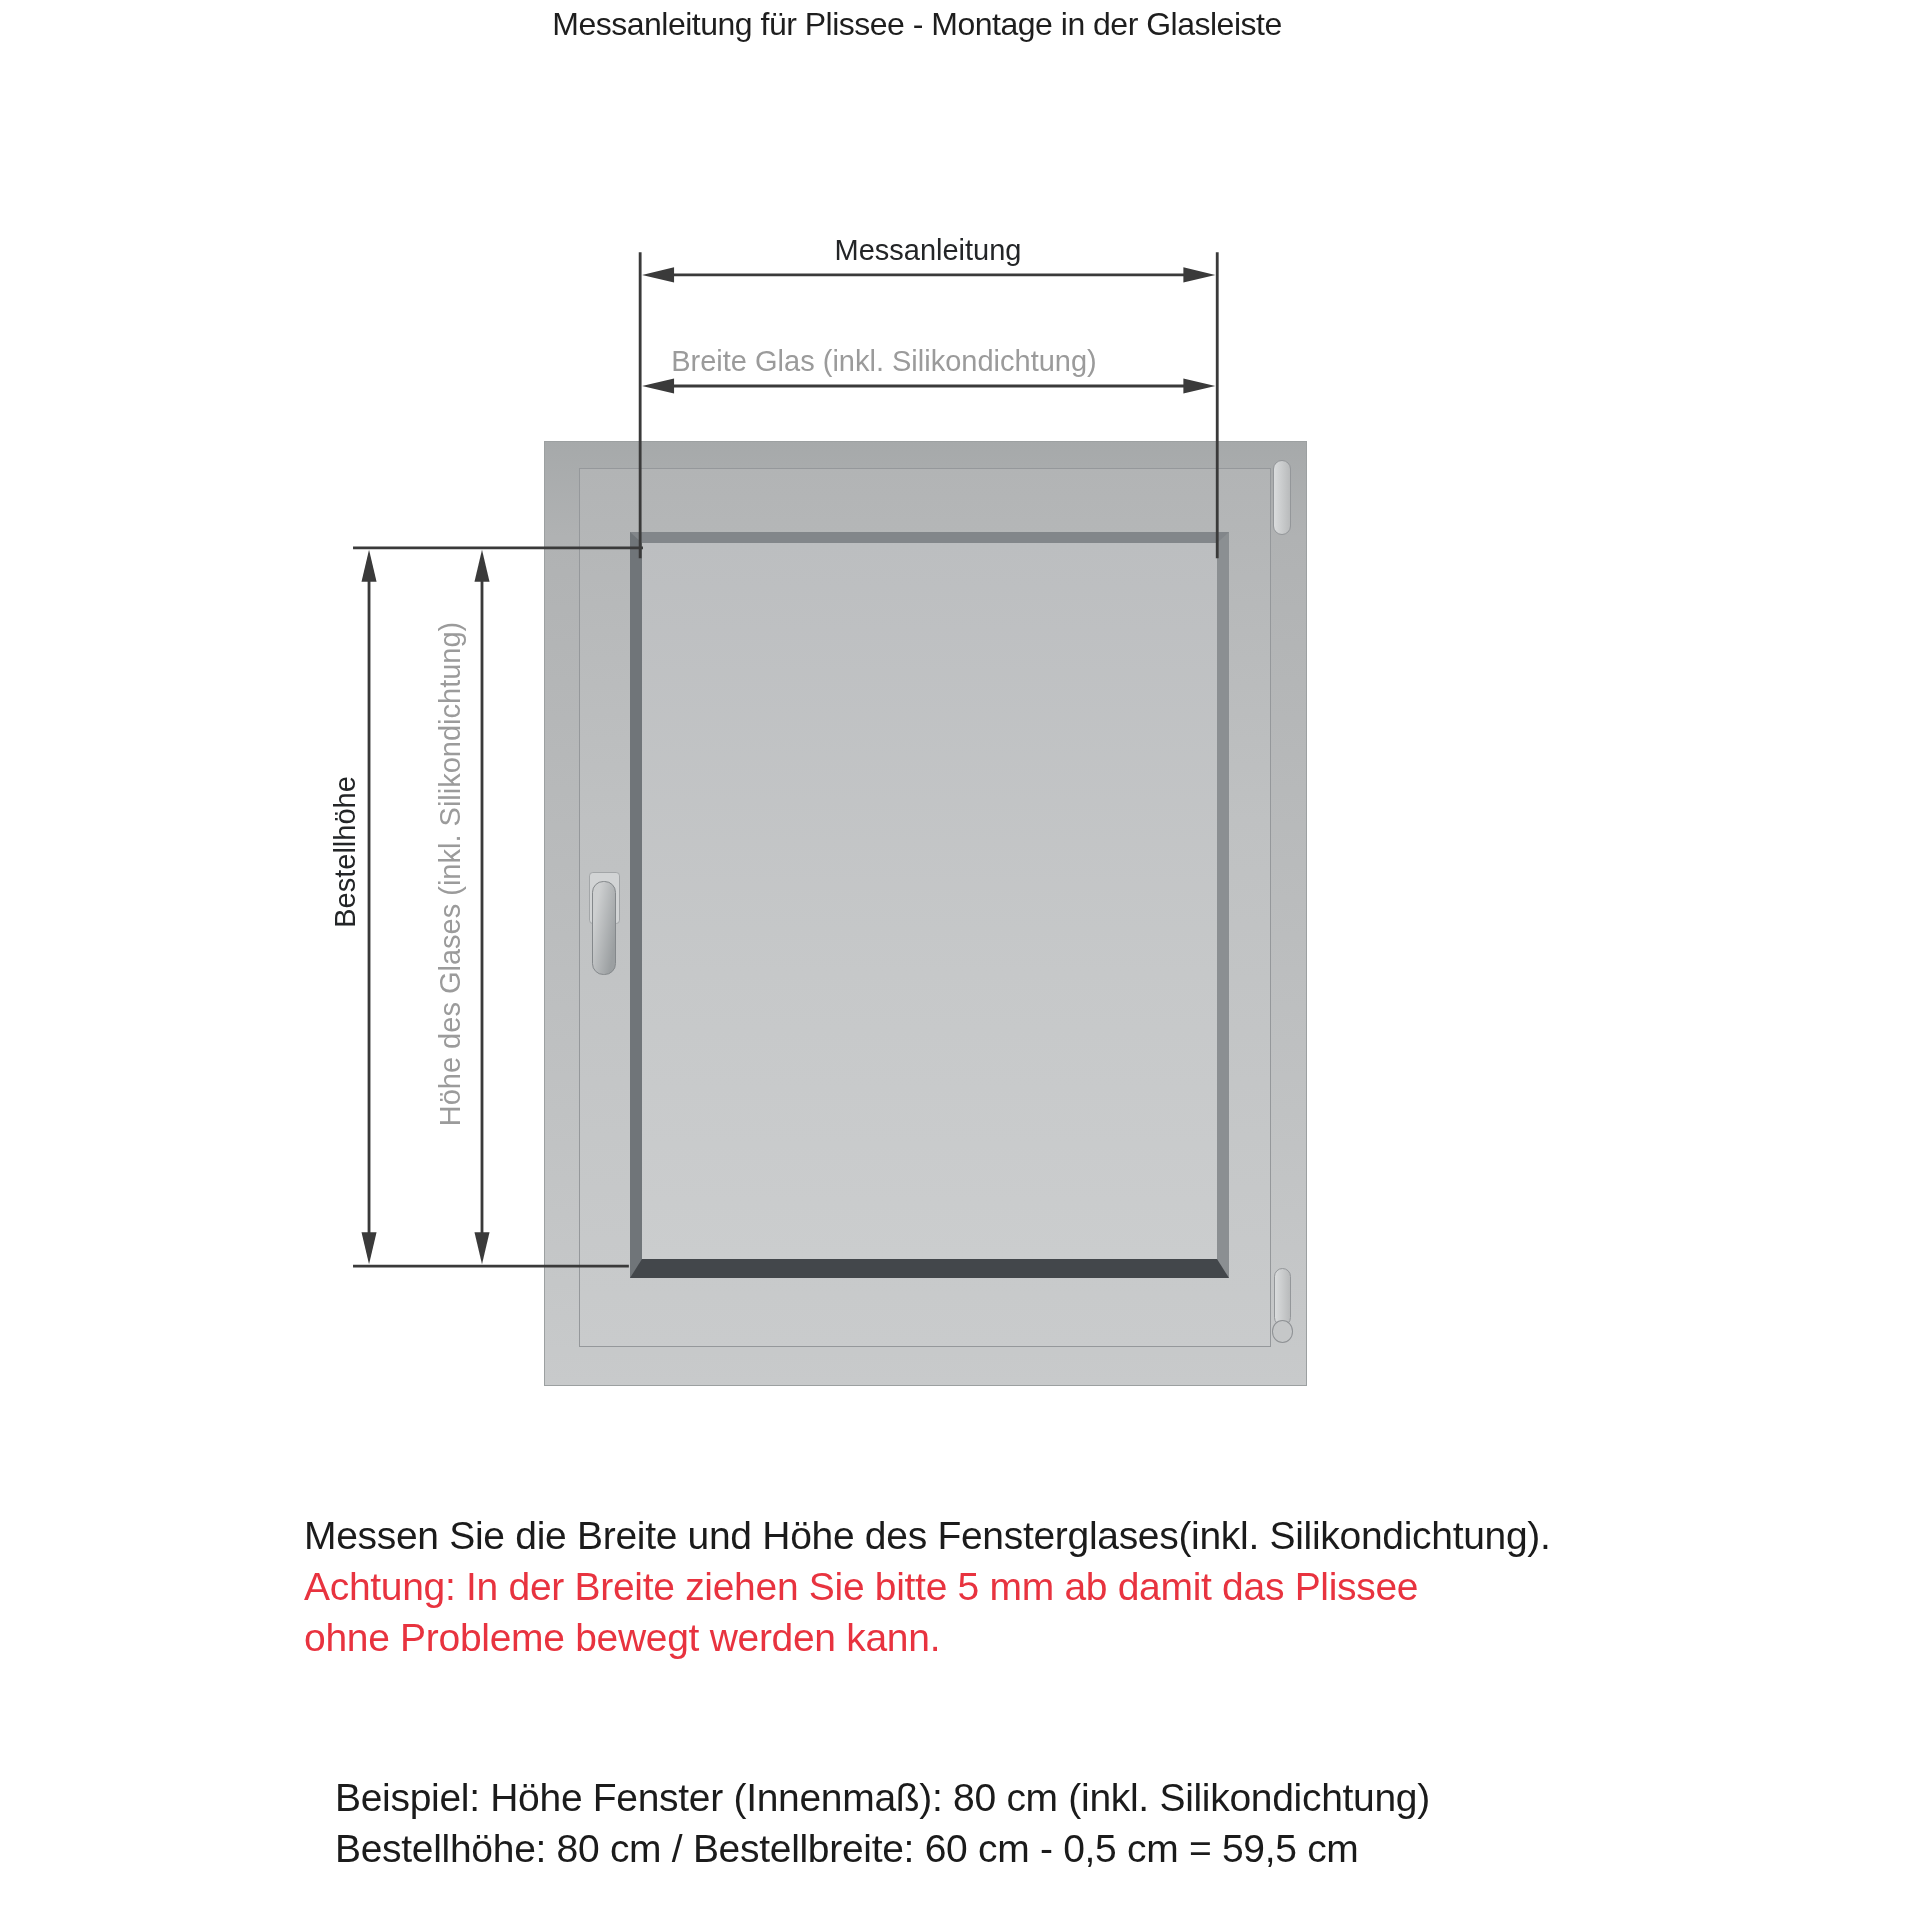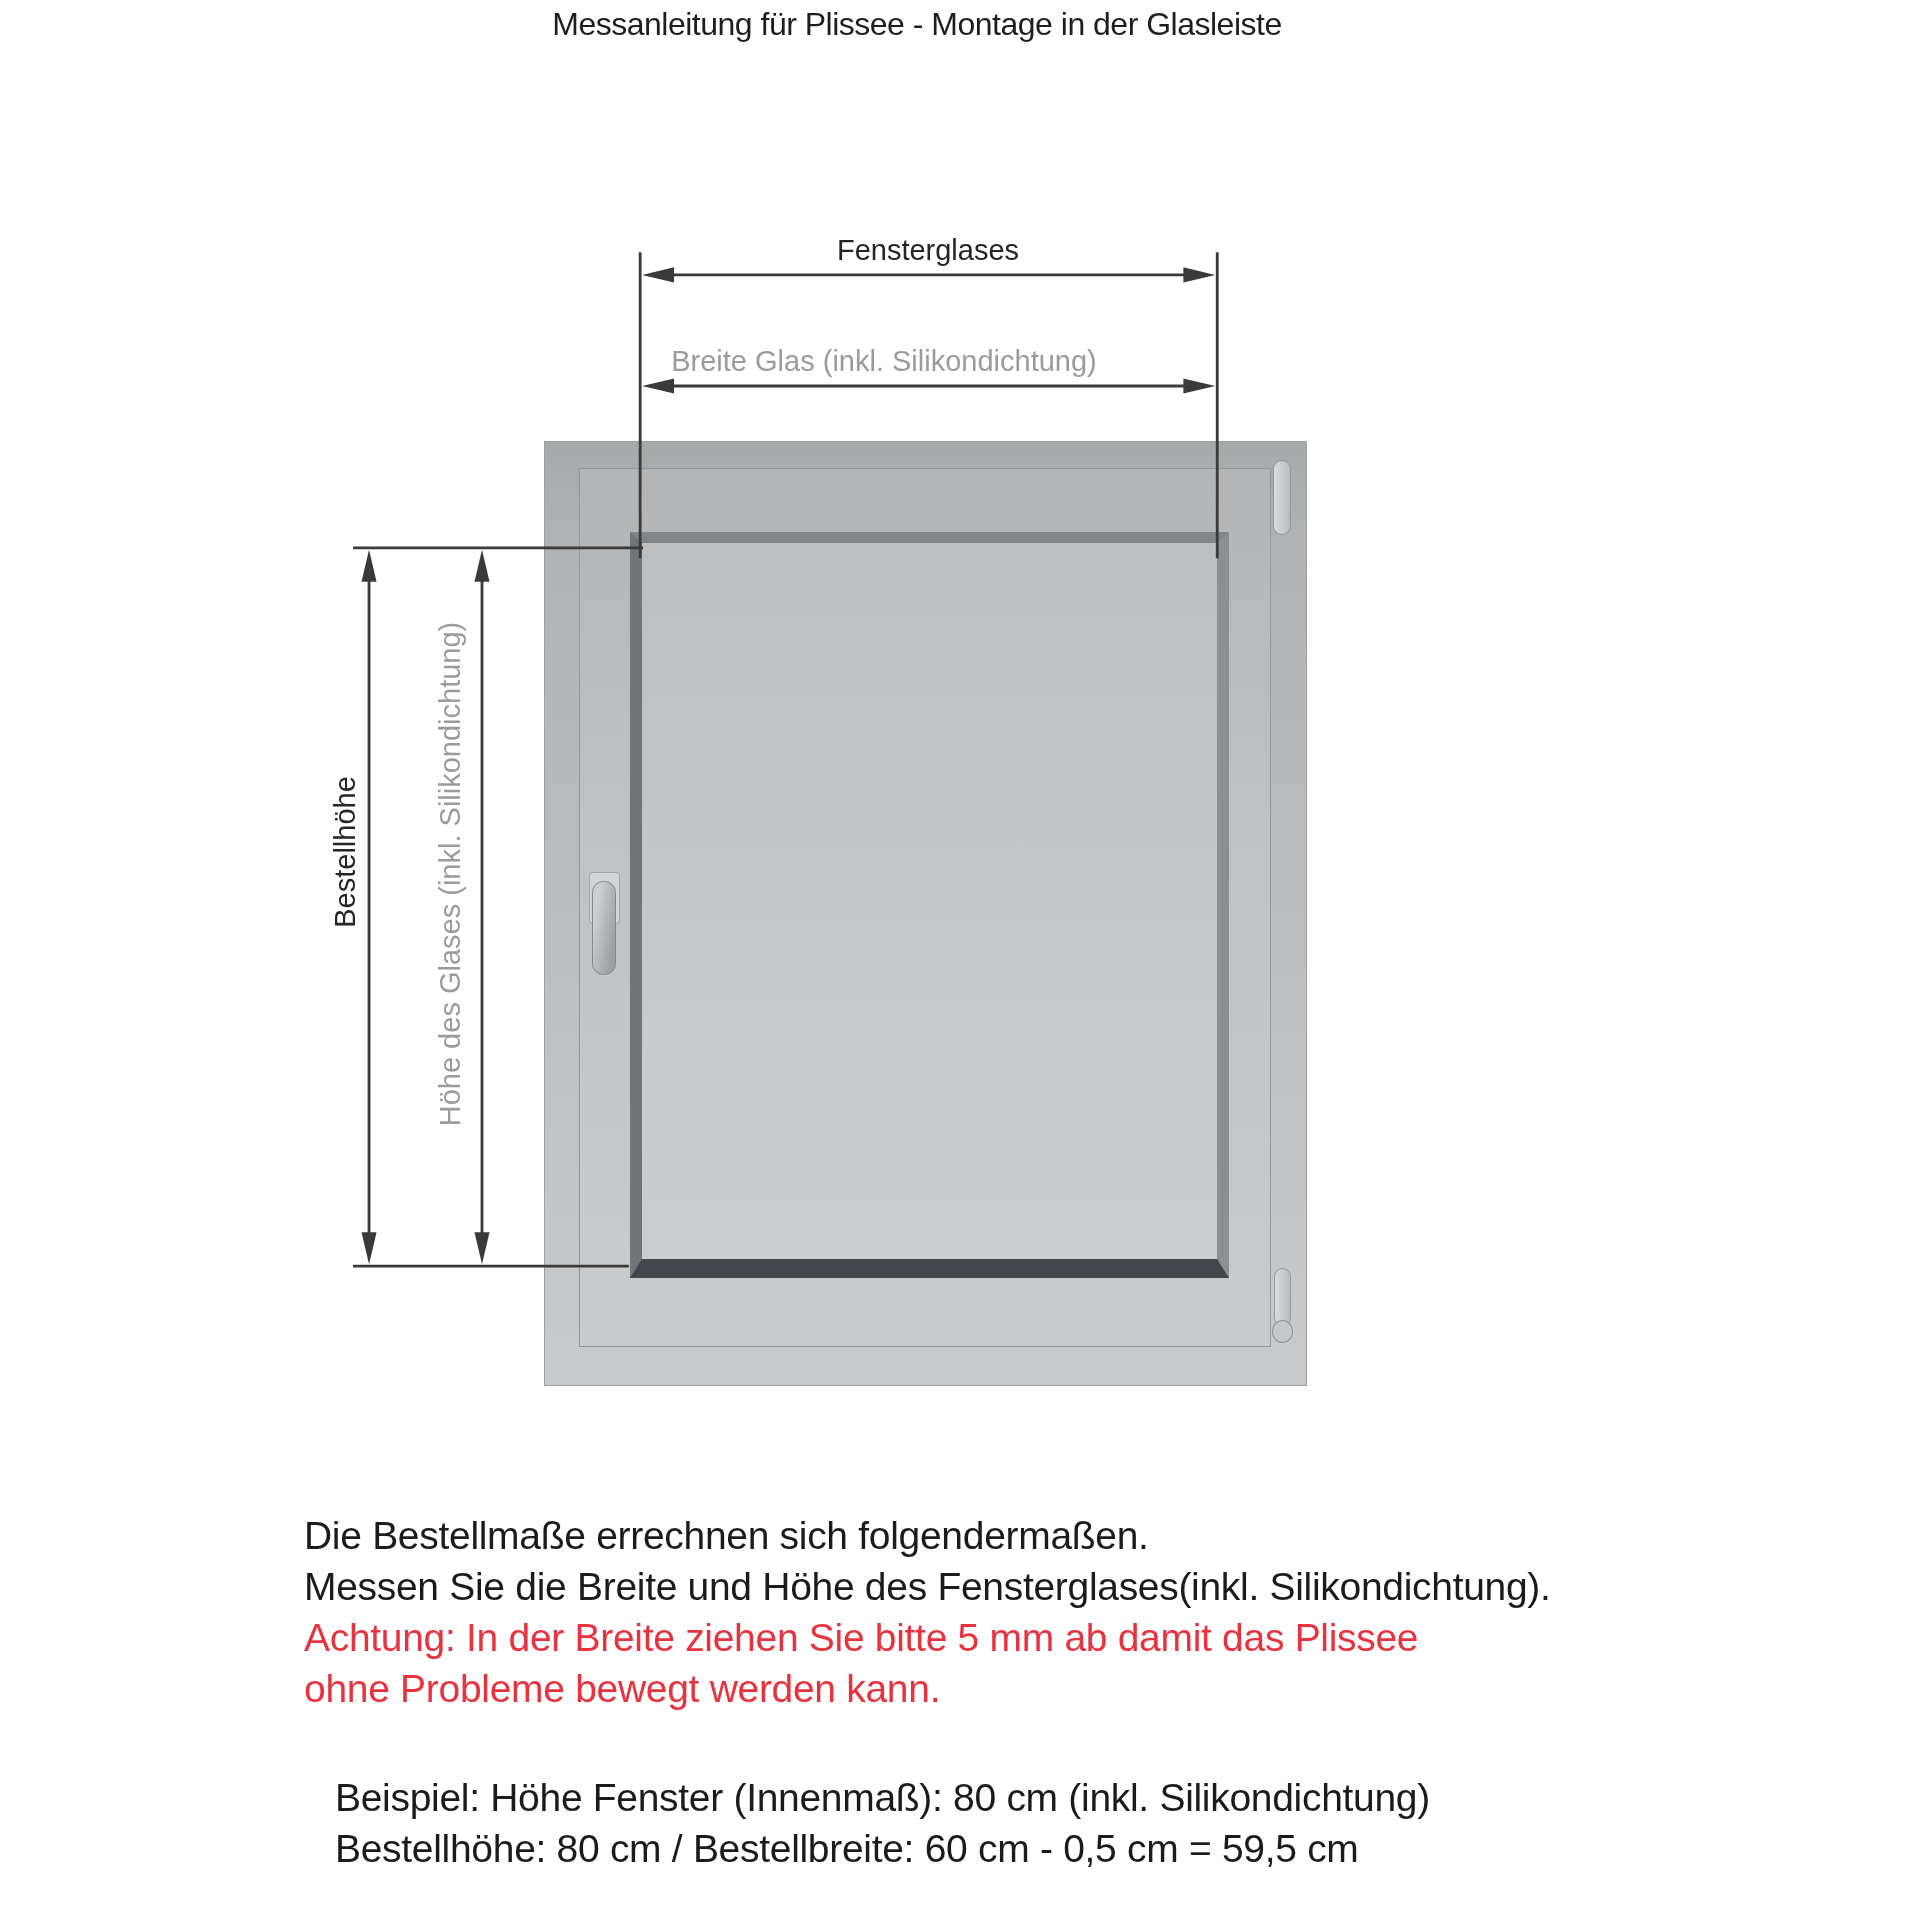--- a/index.html
+++ b/index.html
@@ -114,27 +114,26 @@
     <polygon points="392,1343 384,1309 400,1309" stroke="none"></polygon>
   </g>
 
   <g>
     <line x1="512" y1="599" x2="512" y2="1328"></line>
     <polygon points="512,584 504,618 520,618" stroke="none"></polygon>
     <polygon points="512,1343 504,1309 520,1309" stroke="none"></polygon>
   </g>
 </svg>
 
-<div class="abs dimlbl dark hcenter lbl-bestellbreite">Fensterglases</div>
+<div class="abs dimlbl dark hcenter lbl-bestellbreite">Messanleitung</div>
 <div class="abs dimlbl muted hcenter lbl-breiteglas">Breite Glas (inkl. Silikondichtung)</div>
 <div class="abs dimlbl dark vlabel lbl-bestellhoehe">Bestellhöhe</div>
 <div class="abs dimlbl muted vlabel lbl-hoeheglas">Höhe des Glases (inkl. Silikondichtung)</div>
 
 <div class="abs tblock tb1">
-  <div>Die Bestellmaße errechnen sich folgendermaßen.</div>
   <div>Messen Sie die Breite und Höhe des Fensterglases(inkl. Silikondichtung).</div>
   <div class="warn">Achtung: In der Breite ziehen Sie bitte 5 mm ab damit das Plissee</div>
   <div class="warn">ohne Probleme bewegt werden kann.</div>
 </div>
 
 <div class="abs tblock tb2">
   <div>Beispiel: Höhe Fenster (Innenmaß): 80 cm (inkl. Silikondichtung)</div>
   <div>Bestellhöhe: 80 cm / Bestellbreite: 60 cm  - 0,5 cm = 59,5 cm</div>
 </div>
 

